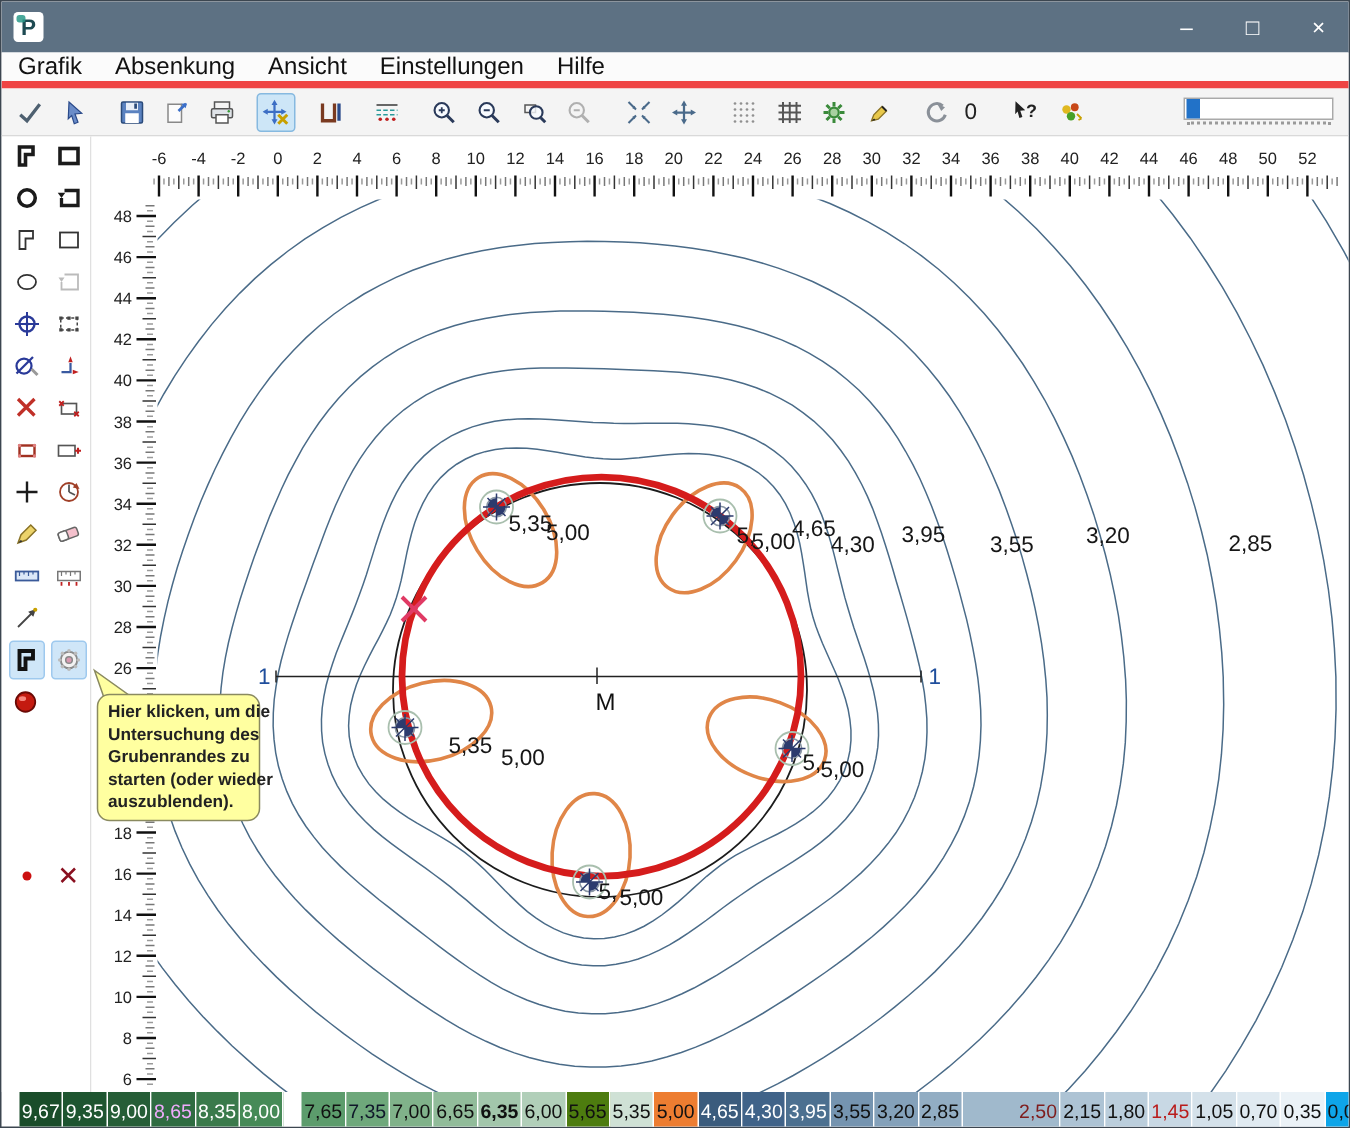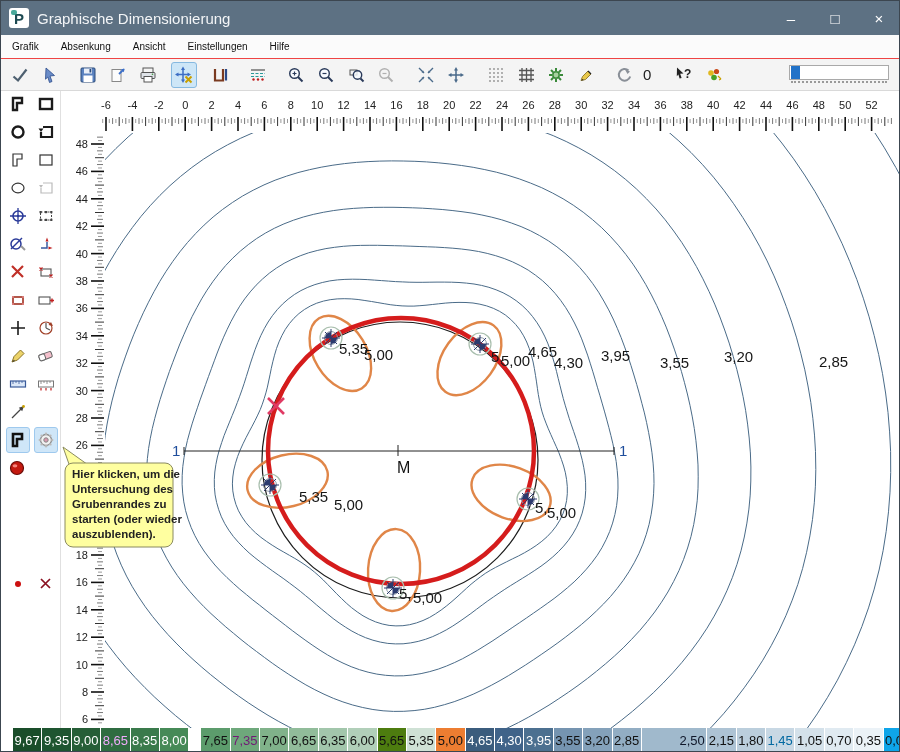--- a/index.html
+++ b/index.html
@@ -13,21 +13,21 @@
            display:flex;align-items:center;justify-content:center;font-weight:bold;
            color:#1d4a52;font-size:15px;position:relative;}
   #appicon i{position:absolute;left:2px;top:2px;width:6px;height:5px;background:#2a9a8a;
              border-radius:2px;opacity:.85;font-style:normal;}
   #title{font-size:15px;}
   #wincontrols{margin-left:auto;display:flex;height:34px;}
   .wbtn{width:44px;height:34px;display:flex;align-items:center;justify-content:center;
         font-size:15px;color:#fff;}
   
   #menubar{position:absolute;left:0;top:34px;width:900px;height:24px;background:#fbfbfb;
-           border-bottom:1px solid #ef4444;display:flex;align-items:center;font-size:10px;color:#111;}
+           border-bottom:5px solid #ef4444;display:flex;align-items:center;font-size:16px;color:#111;}
   .menu-item{padding:0 11px;height:24px;display:flex;align-items:center;}
   
   #toolbar{position:absolute;left:0;top:58px;width:900px;height:32px;background:#f4f4f4;
            border-bottom:1px solid #d9d9d9;display:flex;align-items:center;padding-left:6px;}
   .tico{width:26px;height:26px;display:flex;align-items:center;justify-content:center;margin-right:4px;}
   .tico.active{background:#cde6f7;border:1px solid #86b9e0;border-radius:3px;}
   .tnum{font-size:15px;color:#222;margin:0 10px 0 2px;}
   #zoomslider{position:absolute;right:12px;top:6px;width:100px;height:20px;}
   #ztrack{width:100px;height:15px;background:#fff;border:1px solid #a9a9a9;position:relative;}
   #zhandle{position:absolute;left:1px;top:0;width:9px;height:13px;background:#2272c8;}
@@ -45,21 +45,20 @@
   .scell{flex:1;display:flex;align-items:center;justify-content:center;font-size:13px;
          border-right:1px solid #fff;white-space:nowrap;}
 </style>
 </head>
 <body>
 
 <div id="app">
 
   <div id="titlebar">
     <span id="appicon"><i></i>P</span>
-    <span id="title">Graphische Dimensionierung</span>
     <div id="wincontrols">
       <span class="wbtn">–</span>
       <span class="wbtn">□</span>
       <span class="wbtn">×</span>
     </div>
   </div>
 
   <div id="menubar">
       <div class="menu-item">Grafik</div>
       <div class="menu-item">Absenkung</div>
@@ -1030,37 +1029,37 @@
   </div>
 
   <div id="scalebar">
       <div class="scell" style="background: rgb(26, 77, 42); color: rgb(255, 255, 255);">9,67</div>
       <div class="scell" style="background: rgb(30, 85, 48); color: rgb(255, 255, 255);">9,35</div>
       <div class="scell" style="background: rgb(38, 94, 55); color: rgb(255, 255, 255);">9,00</div>
       <div class="scell" style="background: rgb(47, 108, 65); color: #f0abfc;">8,65</div>
       <div class="scell" style="background: rgb(58, 122, 75); color: rgb(255, 255, 255);">8,35</div>
       <div class="scell" style="background: rgb(70, 138, 87); color: rgb(255, 255, 255);">8,00</div>
       <div class="scell" style="background: rgb(92, 156, 108); color: rgb(17, 17, 17); margin-left: 12px;">7,65</div>
-      <div class="scell" style="background: rgb(110, 168, 123); color: #701a75;">7,35</div>
+      <div class="scell" style="background: rgb(110, 168, 123); color: #0f172a;">7,35</div>
       <div class="scell" style="background: rgb(128, 178, 138); color: rgb(17, 17, 17);">7,00</div>
       <div class="scell" style="background: rgb(145, 188, 154); color: rgb(17, 17, 17);">6,65</div>
-      <div class="scell" style="background: rgb(162, 198, 171); color: rgb(17, 17, 17);">6,35</div>
+      <div class="scell" style="background: rgb(162, 198, 171); color: rgb(17, 17, 17); font-weight: bold;">6,35</div>
       <div class="scell" style="background: rgb(177, 207, 185); color: rgb(17, 17, 17);">6,00</div>
       <div class="scell" style="background: #4d7c0f; color: rgb(17, 17, 17);">5,65</div>
       <div class="scell" style="background: rgb(207, 225, 213); color: rgb(17, 17, 17);">5,35</div>
       <div class="scell" style="background: rgb(237, 125, 49); color: rgb(17, 17, 17);">5,00</div>
       <div class="scell" style="background: rgb(59, 92, 125); color: rgb(255, 255, 255);">4,65</div>
       <div class="scell" style="background: rgb(64, 99, 137); color: rgb(255, 255, 255);">4,30</div>
       <div class="scell" style="background: rgb(76, 112, 144); color: rgb(255, 255, 255);">3,95</div>
       <div class="scell" style="background: rgb(117, 148, 176); color: rgb(17, 17, 17);">3,55</div>
       <div class="scell" style="background: rgb(132, 161, 186); color: rgb(17, 17, 17);">3,20</div>
       <div class="scell" style="background: rgb(146, 173, 195); color: rgb(17, 17, 17);">2,85</div>
-      <div class="scell" style="background: rgb(160, 185, 204); color: #0f172a; padding-left: 36px;">2,50</div>
+      <div class="scell" style="background: rgb(160, 185, 204); color: #7f1d1d; padding-left: 36px;">2,50</div>
       <div class="scell" style="background: rgb(173, 195, 212); color: rgb(17, 17, 17);">2,15</div>
       <div class="scell" style="background: rgb(187, 206, 220); color: rgb(17, 17, 17);">1,80</div>
-      <div class="scell" style="background: rgb(200, 216, 228); color: #0369a1;">1,45</div>
+      <div class="scell" style="background: rgb(200, 216, 228); color: #b91c1c;">1,45</div>
       <div class="scell" style="background: rgb(212, 225, 234); color: rgb(17, 17, 17);">1,05</div>
       <div class="scell" style="background: rgb(224, 234, 241); color: rgb(17, 17, 17);">0,70</div>
       <div class="scell" style="background: rgb(235, 242, 247); color: rgb(17, 17, 17);">0,35</div>
       <div class="scell" style="background: #0ea5e9; color: rgb(17, 17, 17);">0,00</div>
     </div>
 
 </div>
 
 </body></html>

